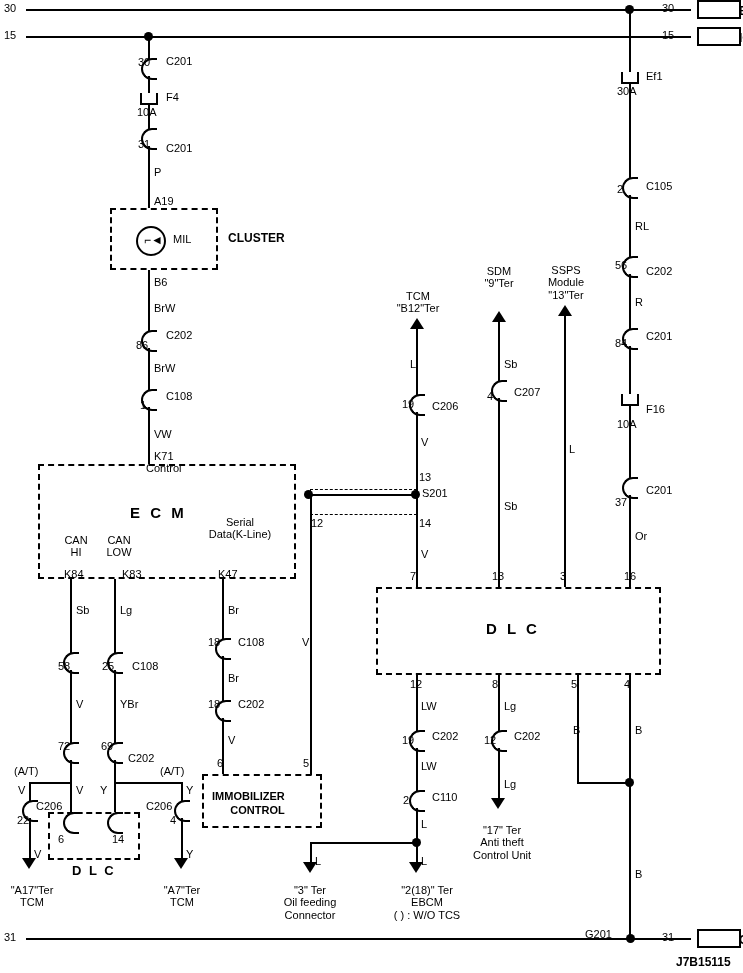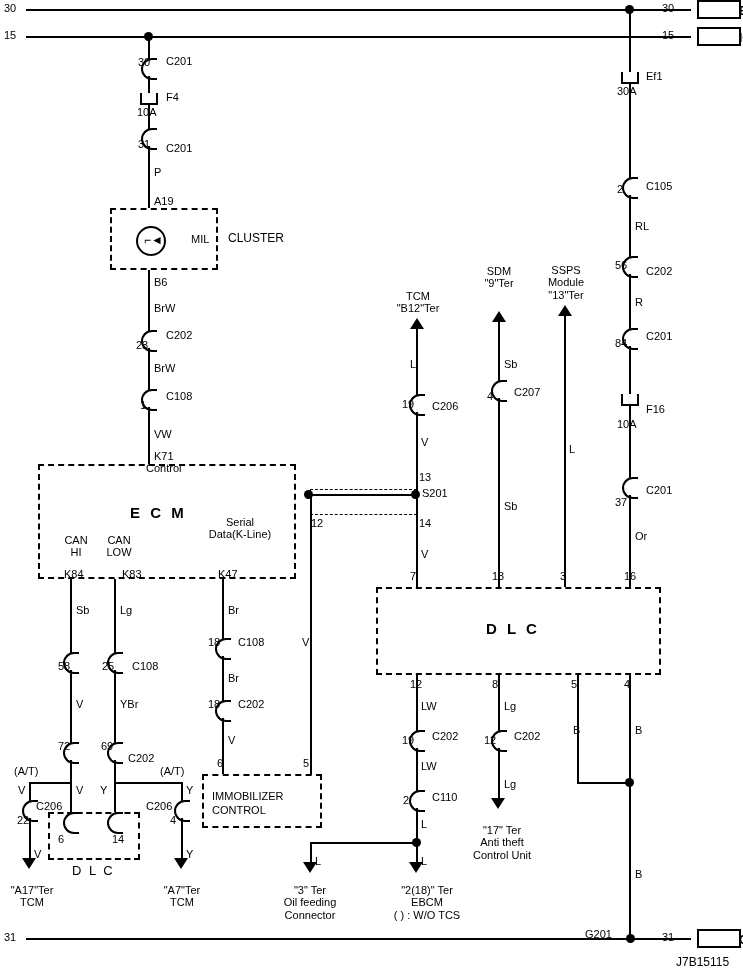--- a/index.html
+++ b/index.html
@@ -1,19 +1,19 @@
 <!DOCTYPE html>
 <html><head>
 <meta charset="utf-8">
 <style>
   html,body{margin:0;padding:0;background:#fff;}
   body{font-family:"Liberation Sans",sans-serif;}
   #sheet{position:relative;width:743px;height:973px;background:#fff;overflow:hidden;}
   .lbl{position:absolute;font-size:11px;color:#000;white-space:pre;line-height:1.12;}
-  .lbl.b{font-weight:normal;}
+  .lbl.b{font-weight:bold;text-align:right;}
   .lbl.c{text-align:center;}
   .ln{position:absolute;background:#000;}
   .hl{height:2px;}
   .vl{width:2px;}
   .dash{position:absolute;border:2px dashed #000;box-sizing:border-box;}
   .dot{position:absolute;width:9px;height:9px;background:#000;border-radius:50%;}
   .tri{position:absolute;width:0;height:0;border-left:7px solid transparent;border-right:7px solid transparent;}
   .tri.d{border-top:11px solid #000;}
   .tri.u{border-bottom:11px solid #000;}
   .arcL{position:absolute;width:14px;height:18px;border:2px solid #000;border-right:none;border-radius:14px 0 0 14px;background:#fff;}
@@ -57,28 +57,28 @@
   <div class="arcL" style="left:141px;top:128px;"></div>
   <div class="lbl" style="left:138px;top:138px;">31</div>
   <div class="lbl" style="left:166px;top:142px;">C201</div>
   <div class="ln vl" style="left:148px;top:146px;height:62px;"></div>
   <div class="lbl" style="left:154px;top:166px;">P</div>
   <div class="lbl" style="left:154px;top:195px;">A19</div>
 
   <div class="dash" style="left:110px;top:208px;width:108px;height:62px;"></div>
   <div class="milcirc" style="left:136px;top:226px;"></div>
   <div class="lbl" style="left:144px;top:234px;font-size:12px;">⌐◄</div>
-  <div class="lbl" style="left:173px;top:233px;margin-left:18px;">MIL</div>
+  <div class="lbl" style="left:173px;top:233px;">MIL</div>
   <div class="lbl b" style="left:228px;top:232px;font-size:12px;">CLUSTER</div>
 
   <div class="ln vl" style="left:148px;top:270px;height:68px;"></div>
   <div class="lbl" style="left:154px;top:276px;">B6</div>
   <div class="lbl" style="left:154px;top:302px;">BrW</div>
   <div class="arcL" style="left:141px;top:330px;"></div>
-  <div class="lbl" style="left:136px;top:339px;">23</div>
+  <div class="lbl" style="left:136px;top:339px;">86</div>
   <div class="lbl" style="left:166px;top:329px;">C202</div>
   <div class="ln vl" style="left:148px;top:348px;height:48px;"></div>
   <div class="lbl" style="left:154px;top:362px;">BrW</div>
   <div class="arcL" style="left:141px;top:389px;"></div>
   <div class="lbl" style="left:140px;top:399px;">1</div>
   <div class="lbl" style="left:166px;top:390px;">C108</div>
   <div class="ln vl" style="left:148px;top:407px;height:57px;"></div>
   <div class="lbl" style="left:154px;top:428px;">VW</div>
   <div class="lbl" style="left:154px;top:450px;">K71</div>
   <div class="lbl" style="left:146px;top:462px;">Control</div>

